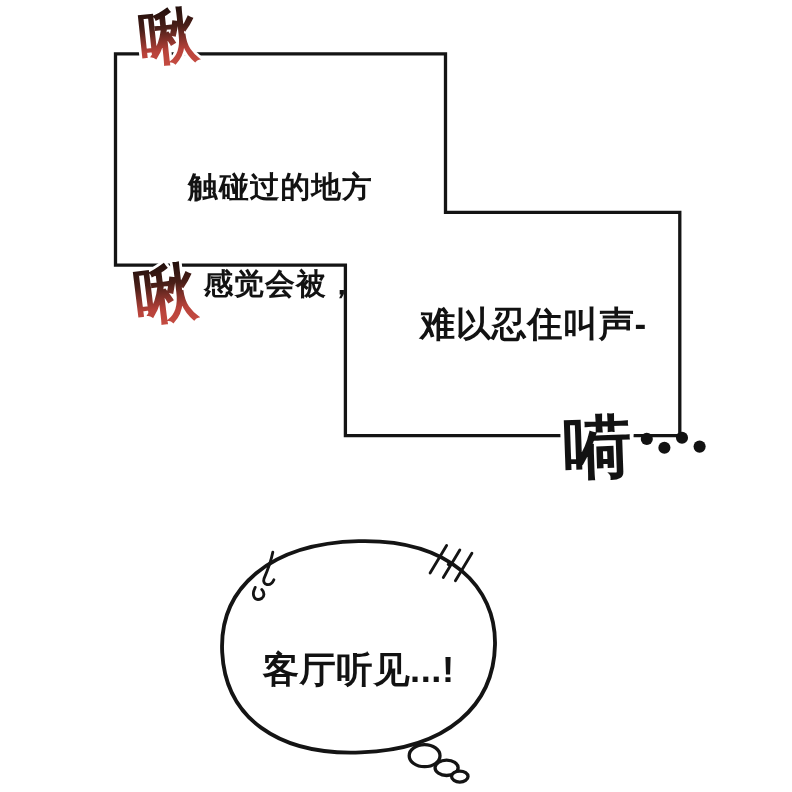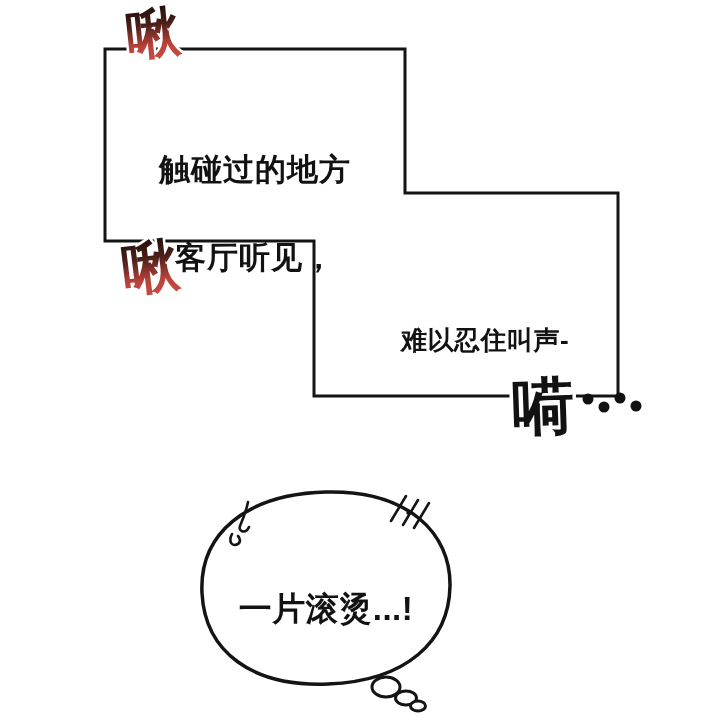--- a/index.html
+++ b/index.html
@@ -26,32 +26,31 @@
     position: absolute;
     color: #121212;
     font-weight: 800;
     text-align: center;
     white-space: pre-line;
   }
   #narration-top {
     left: 130px;
     top: 104px;
     width: 250px;
-    font-size: 31px;
+    font-size: 27px;
     line-height: 44px;
     letter-spacing: 1px;
   }
   #narration-bottom {
     left: 372px;
     top: 276px;
     width: 226px;
-    font-size: 26px;
+    font-size: 32px;
     line-height: 36px;
     letter-spacing: 0.5px;
-    margin-top: 46px;
   }
   #thought-text {
     left: 206px;
     top: 549px;
     width: 240px;
     font-size: 33px;
     line-height: 40px;
     letter-spacing: 0.5px;
   }
   .sfx-text {
@@ -109,22 +108,22 @@
 
     <g fill="#ffffff" stroke="#141414" stroke-width="3">
       <ellipse cx="386" cy="687" rx="14" ry="10"></ellipse>
       <ellipse cx="406" cy="698" rx="10.5" ry="7"></ellipse>
       <ellipse cx="418" cy="706" rx="7.5" ry="5"></ellipse>
     </g>
   </svg>
 
   <div class="txt" id="narration-top">
     <div>触碰过的地方</div>
-    <div>客厅听见，</div>
+    <div>感觉会被，</div>
   </div>
 
   <div class="txt" id="narration-bottom">难以忍住叫声-</div>
 
   <div class="txt" id="thought-text">
-    <div>一片滚烫...!</div>
+    <div>客厅听见...!</div>
   </div>
 
 </div>
 
 </body></html>

